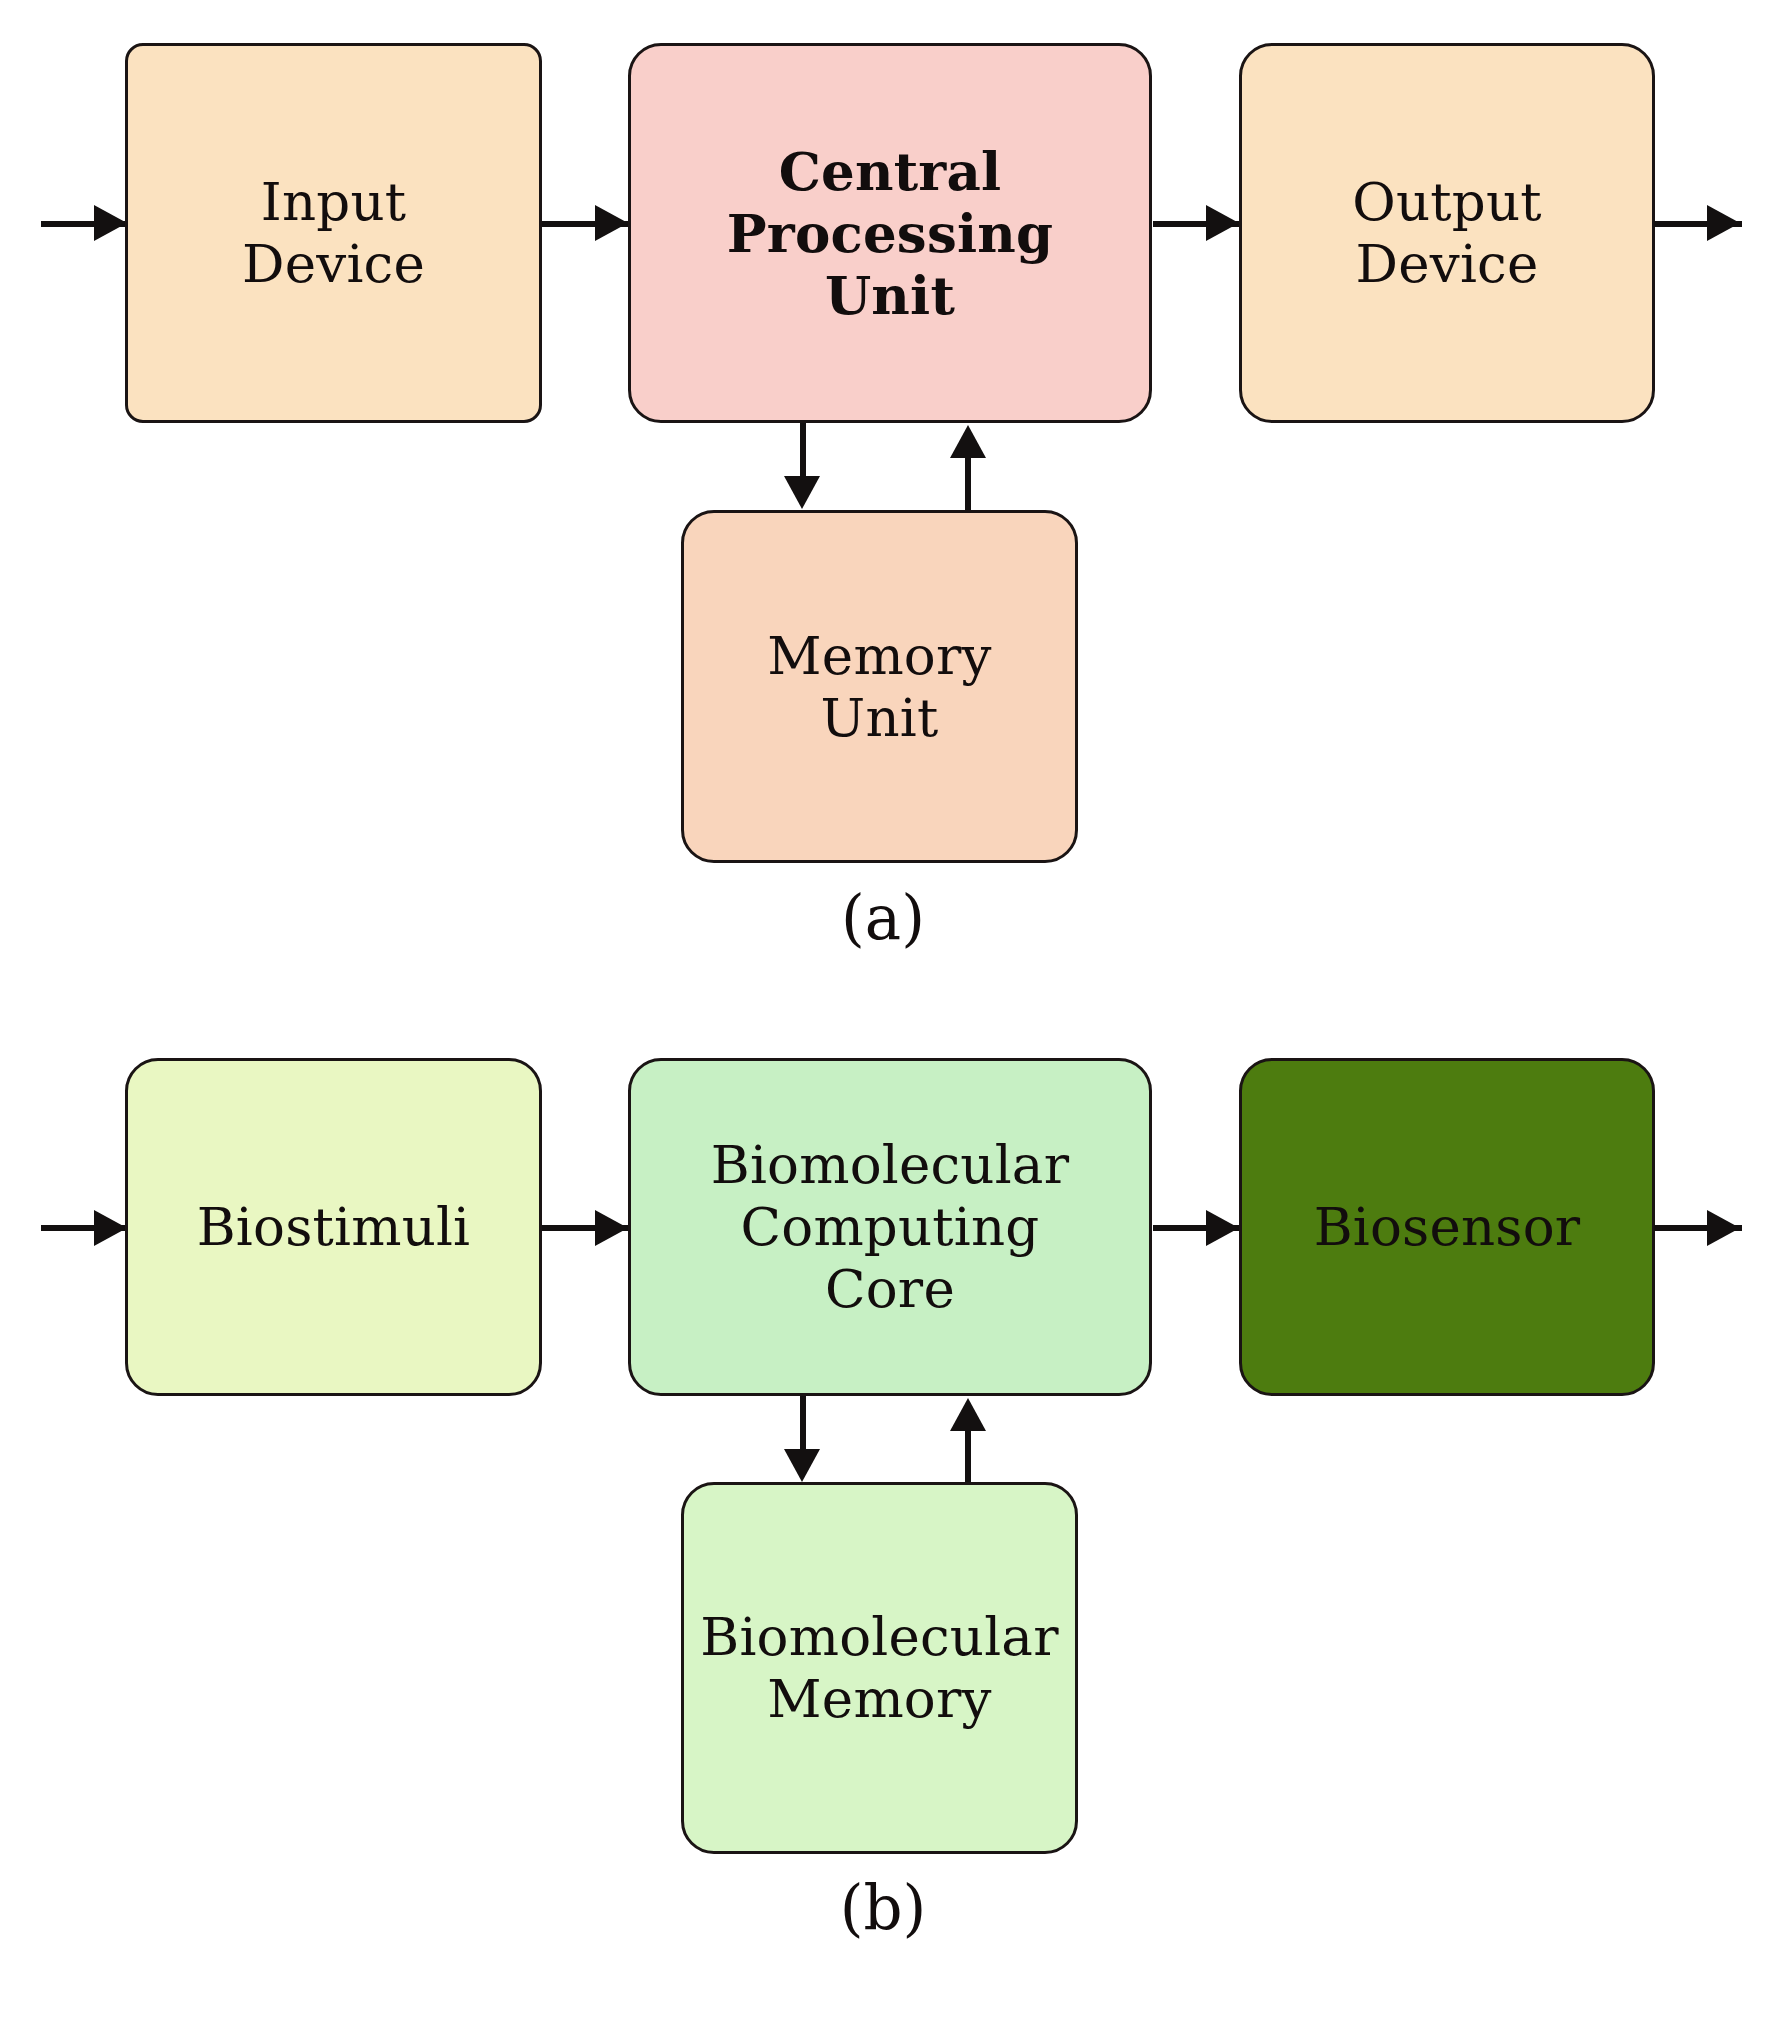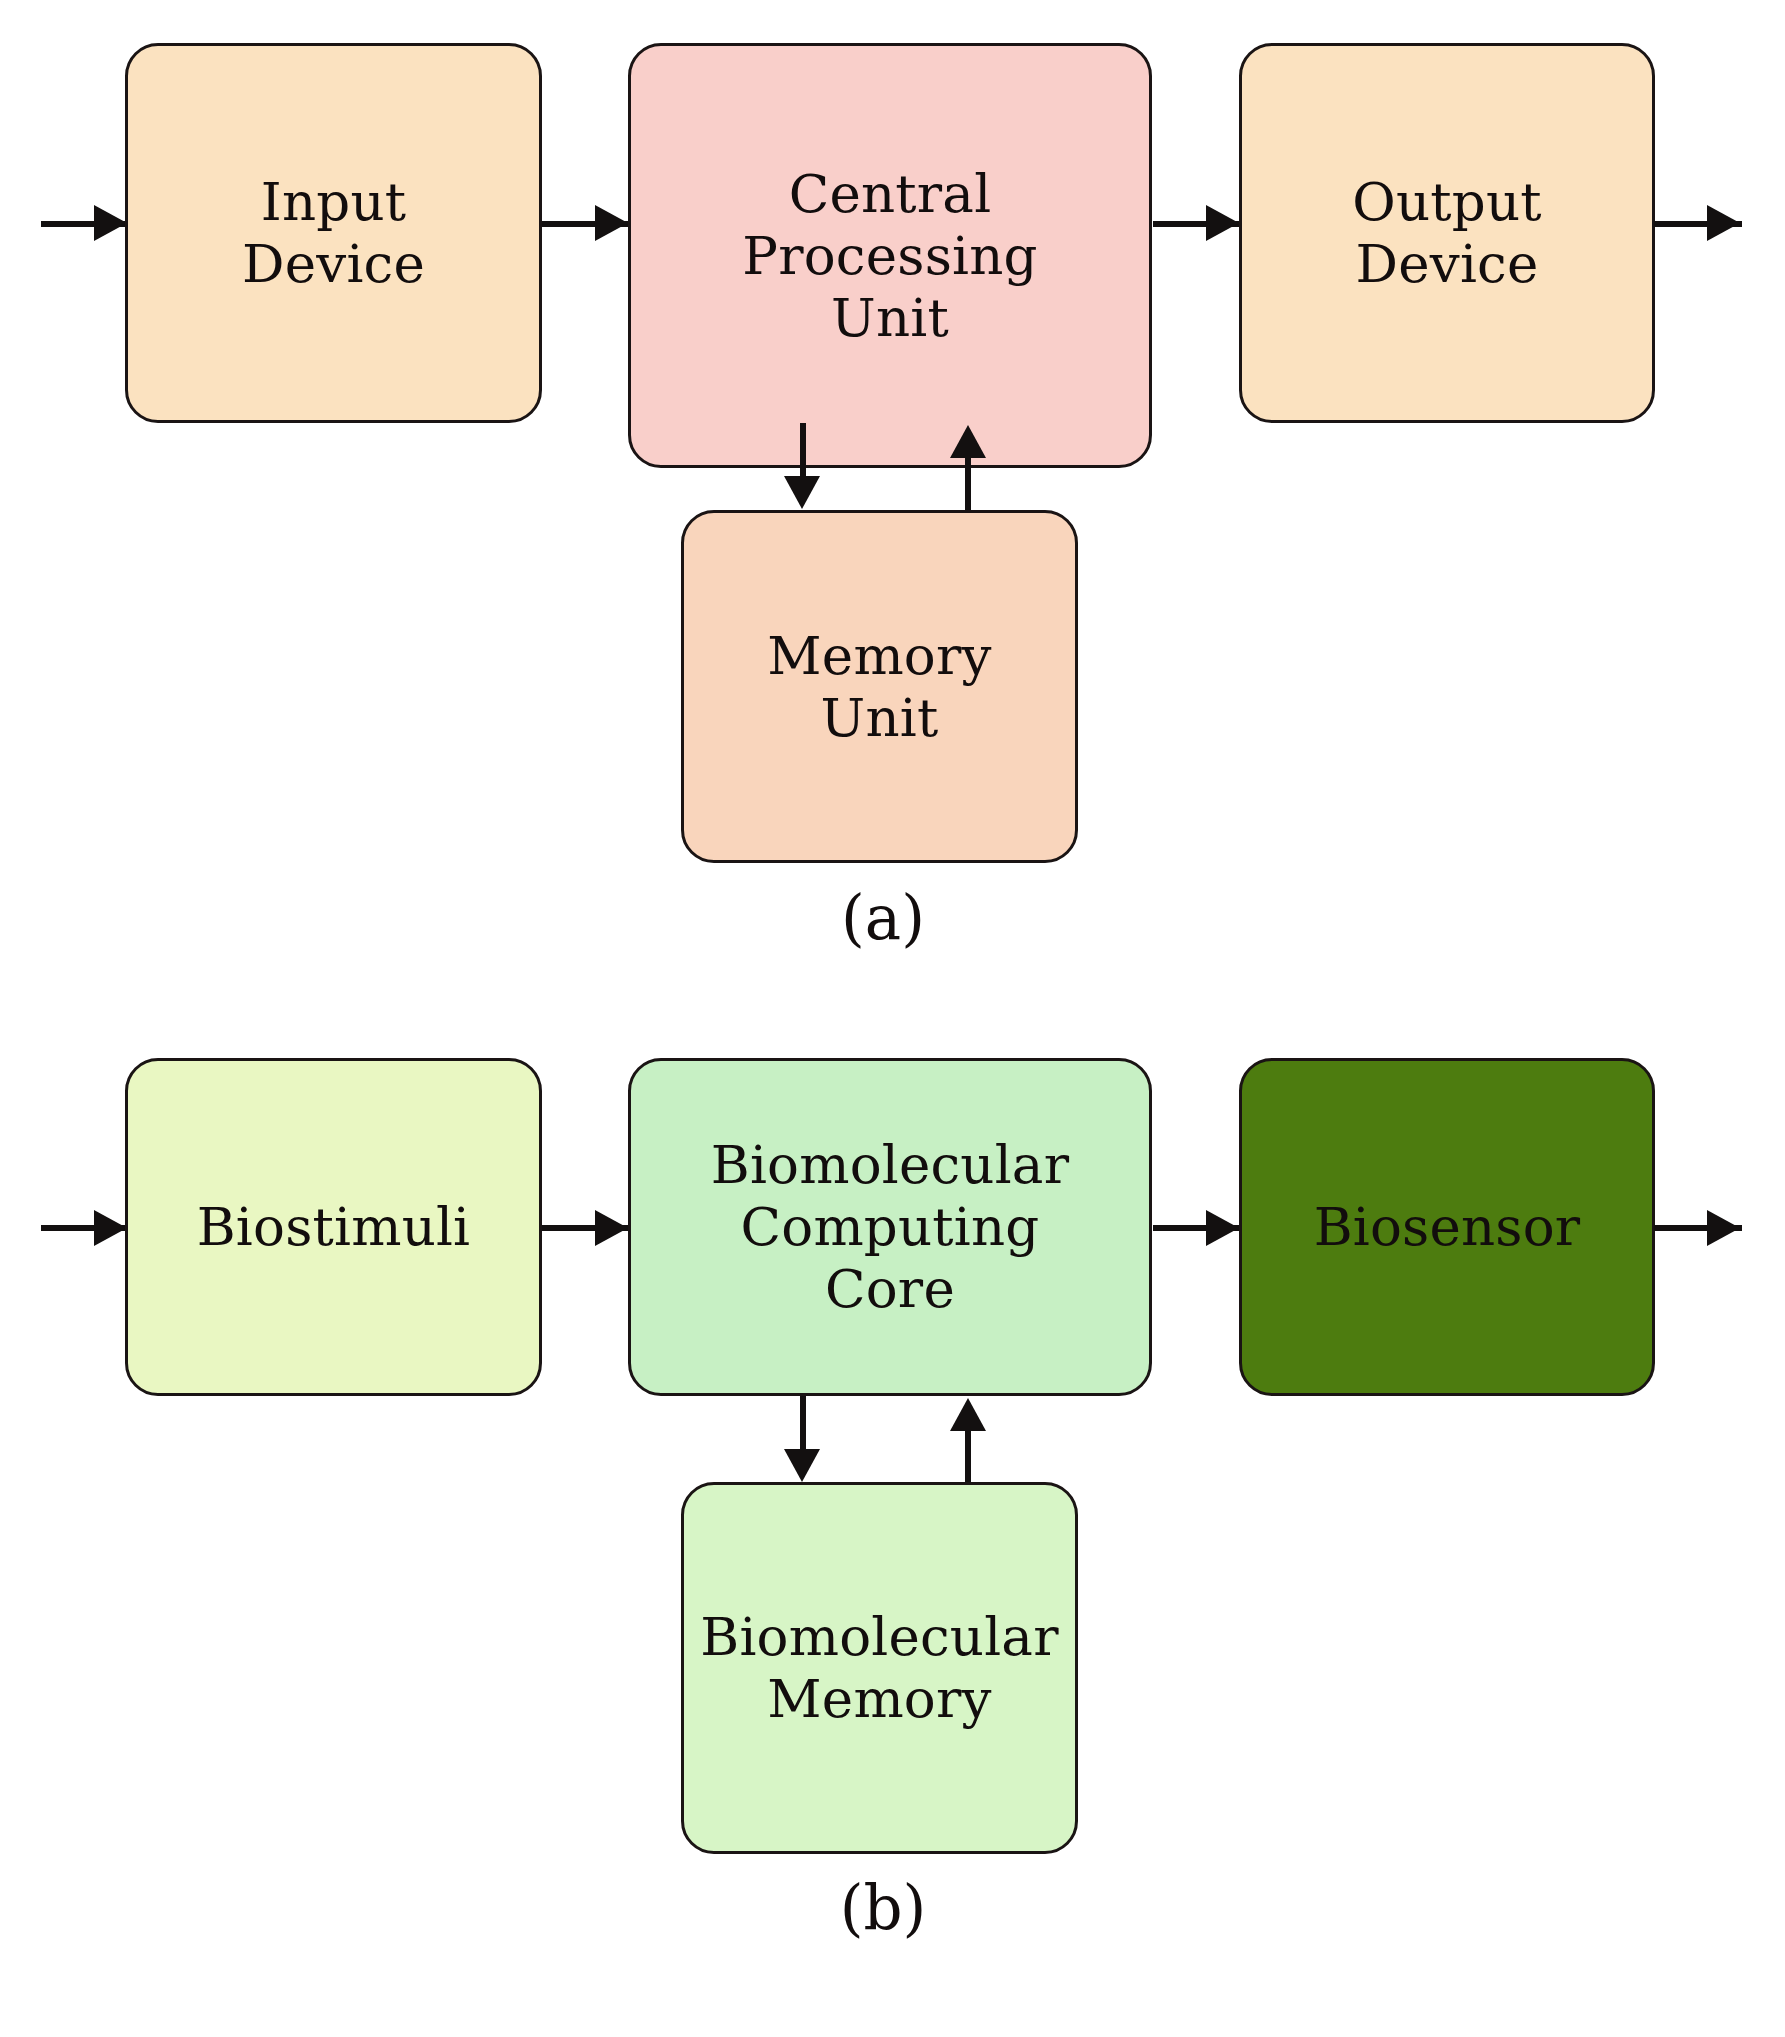--- a/index.html
+++ b/index.html
@@ -82,29 +82,29 @@
 </head>
 <body>
 
 <div id="page">
 
   <div class="panel" style="top:0; height:990px;">
 
     <div class="hline" style="left:41px; top:221px; width:88px;"></div>
     <div class="head-r" style="left:94px; top:205px;"></div>
 
-    <div class="node" style="left:125px; top:43px; width:417px; height:380px; background:#FBE2C0;">
+    <div class="node" style="left:125px; top:43px; width:417px; height:380px; background:#FBE2C0;border-radius:18px;">
       <span class="lbl">Input
 Device</span>
     </div>
 
     <div class="hline" style="left:542px; top:221px; width:88px;"></div>
     <div class="head-r" style="left:595px; top:205px;"></div>
 
-    <div class="node" style="left:628px; top:43px; width:524px; height:425px; background:#F9CFCA;">
+    <div class="node" style="left:628px; top:43px; width:524px; height:380px; background:#F9CFCA;font-weight:bold;">
       <span class="lbl">Central
 Processing
 Unit</span>
     </div>
 
     <div class="hline" style="left:1153px; top:221px; width:88px;"></div>
     <div class="head-r" style="left:1206px; top:205px;"></div>
 
     <div class="node" style="left:1239px; top:43px; width:416px; height:380px; background:#FBE2C0;">
       <span class="lbl">Output

